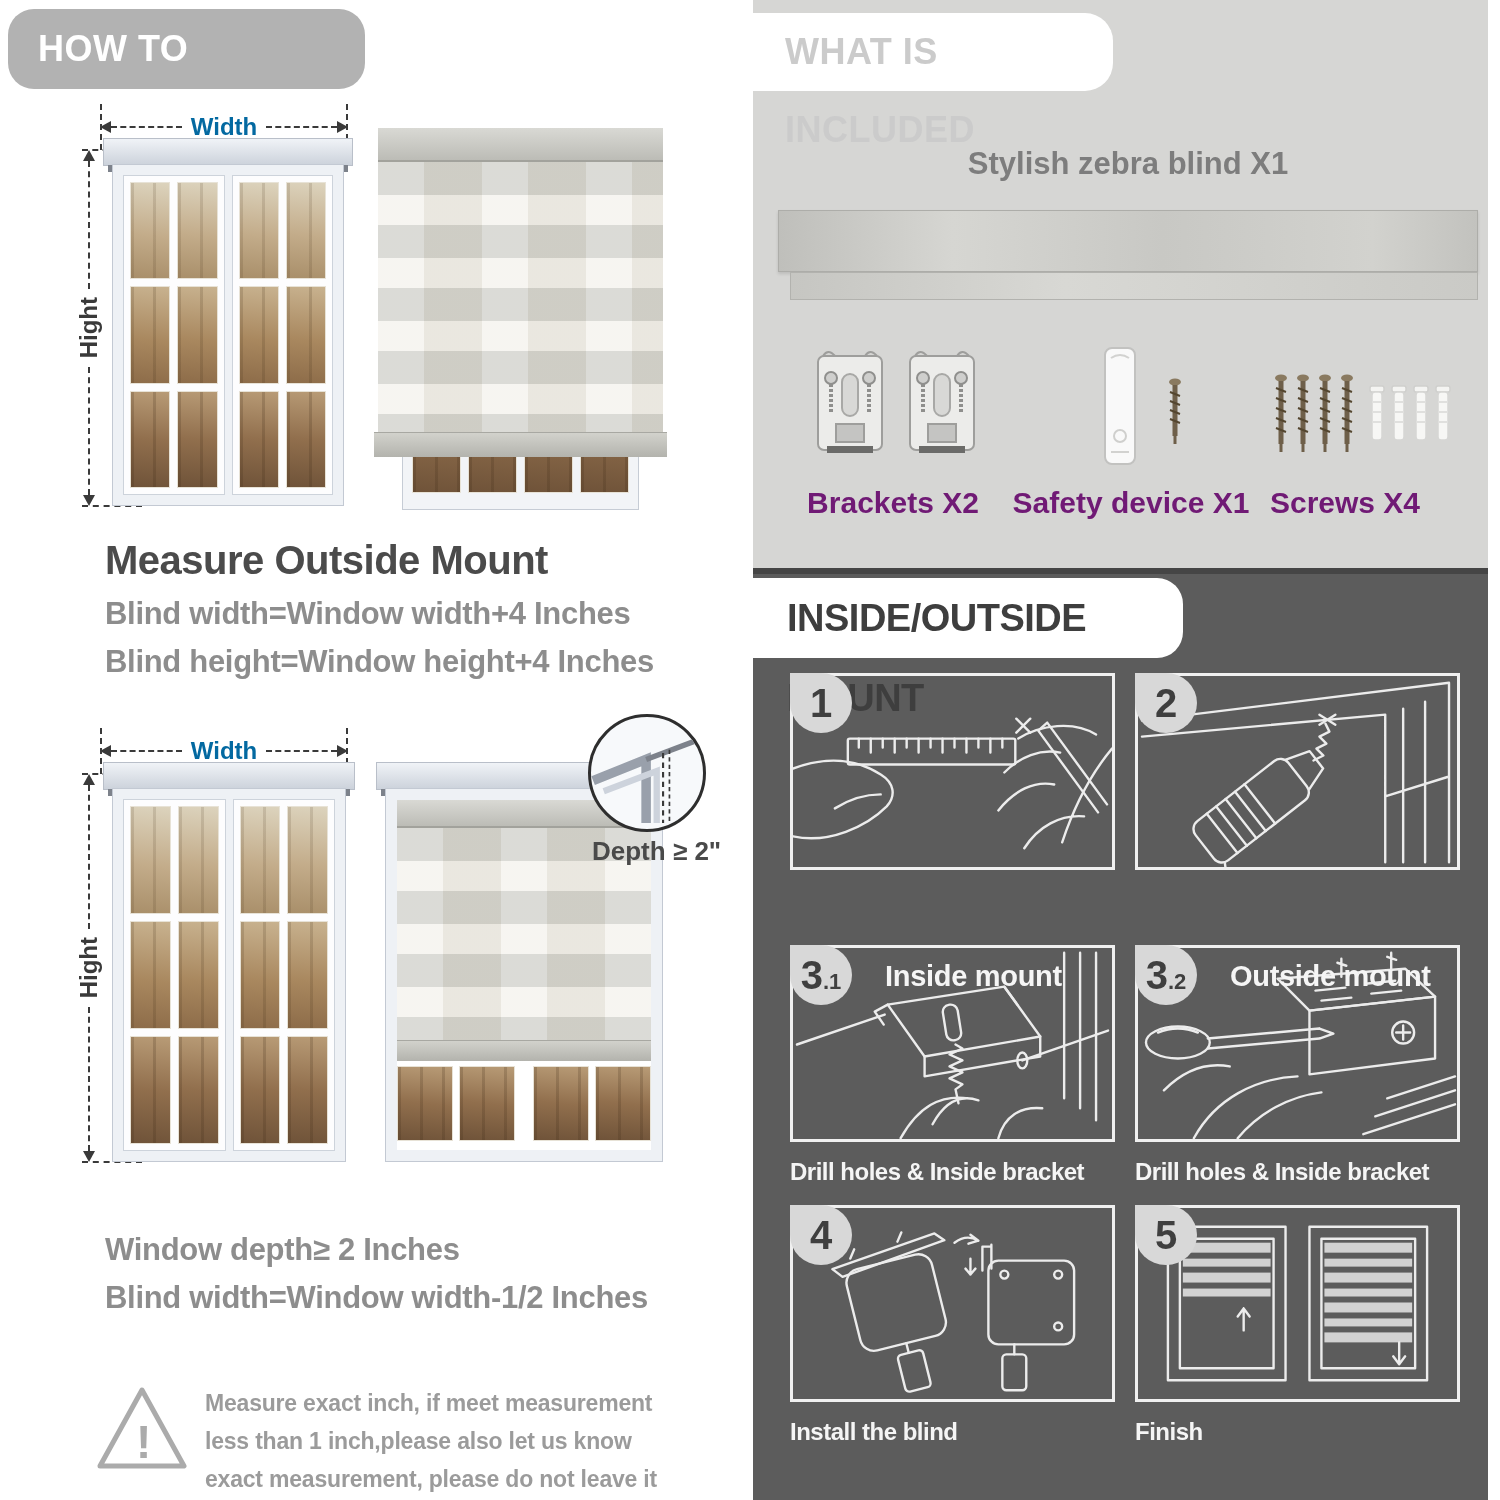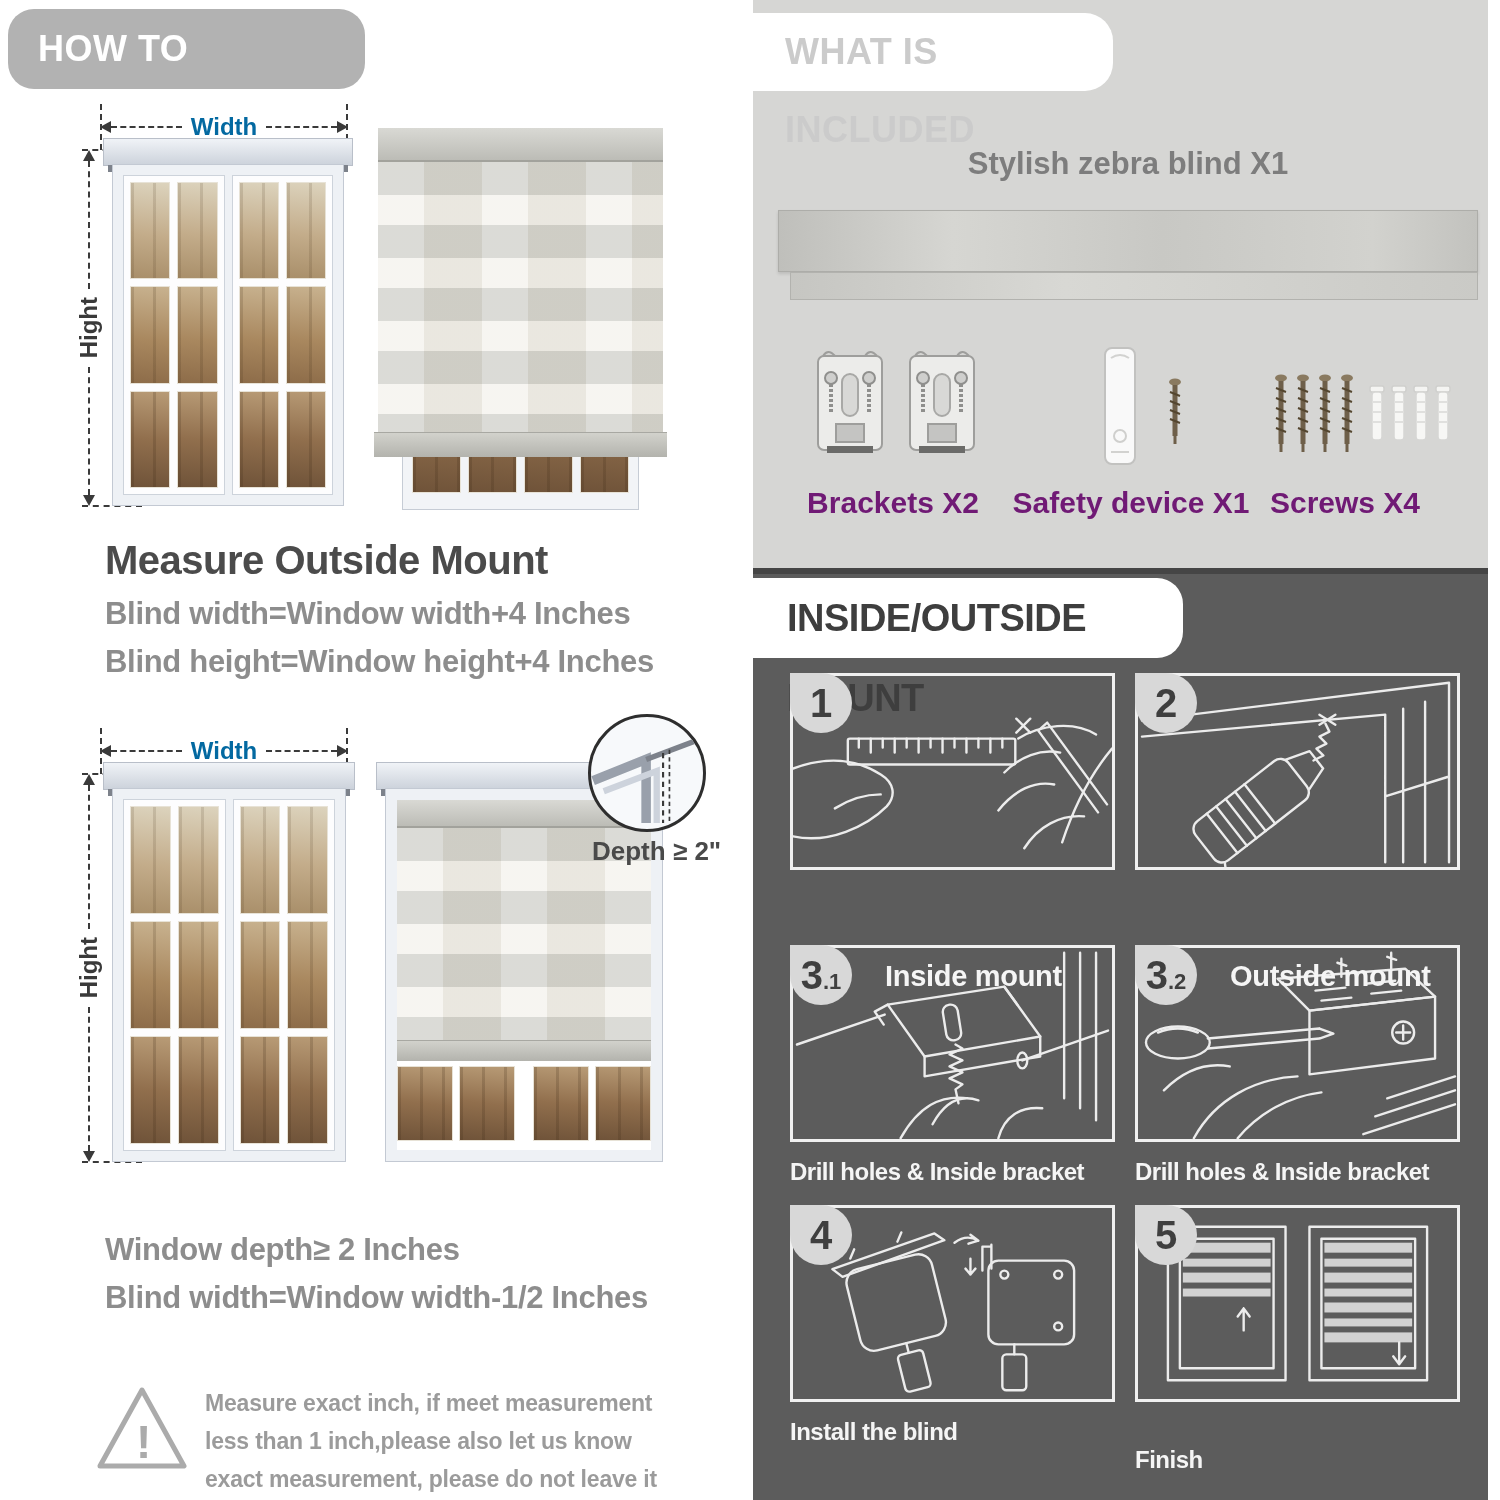--- a/index.html
+++ b/index.html
@@ -431,16 +431,16 @@
         <rect class="fillL" x="187" y="94" width="88" height="10"></rect>
         <rect class="fillL" x="187" y="110" width="88" height="8"></rect>
         <rect class="fillL" x="187" y="124" width="88" height="10"></rect>
         <path d="M262,134 v22 m0,0 l-6,-8 m6,8 l6,-8"></path>
       </svg>
       <div class="badge">
         <span class="b1">5</span>
           <span class="b2"></span>
       </div>
     </div>
-    <div class="cap" style="left:382px;top:850px;margin-top:28px;">Finish</div>
+    <div class="cap" style="left:382px;top:850px;">Finish</div>
   </div>
 
 </div>
 
 </body></html>

